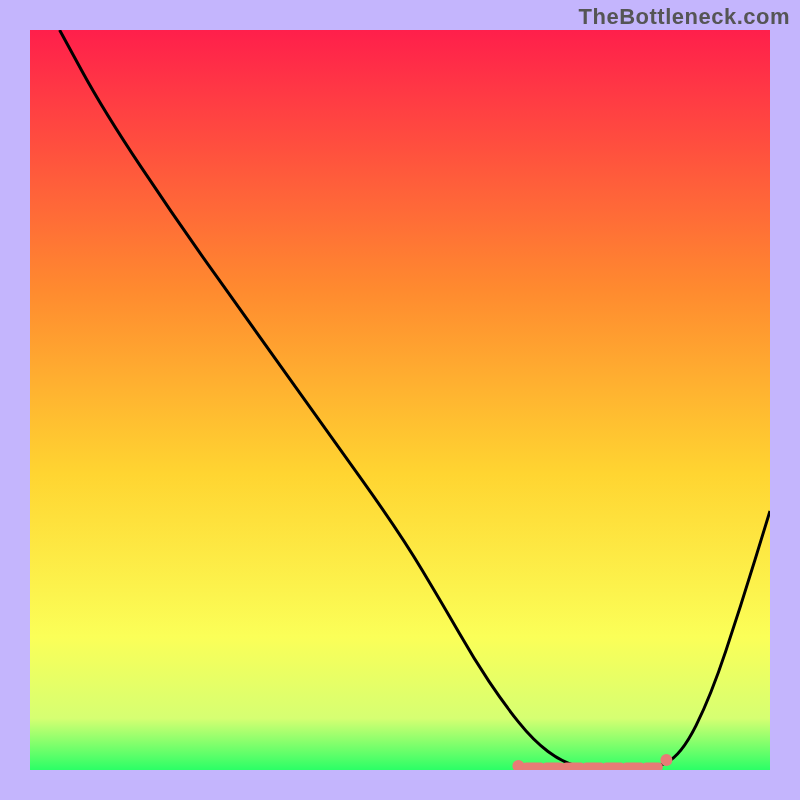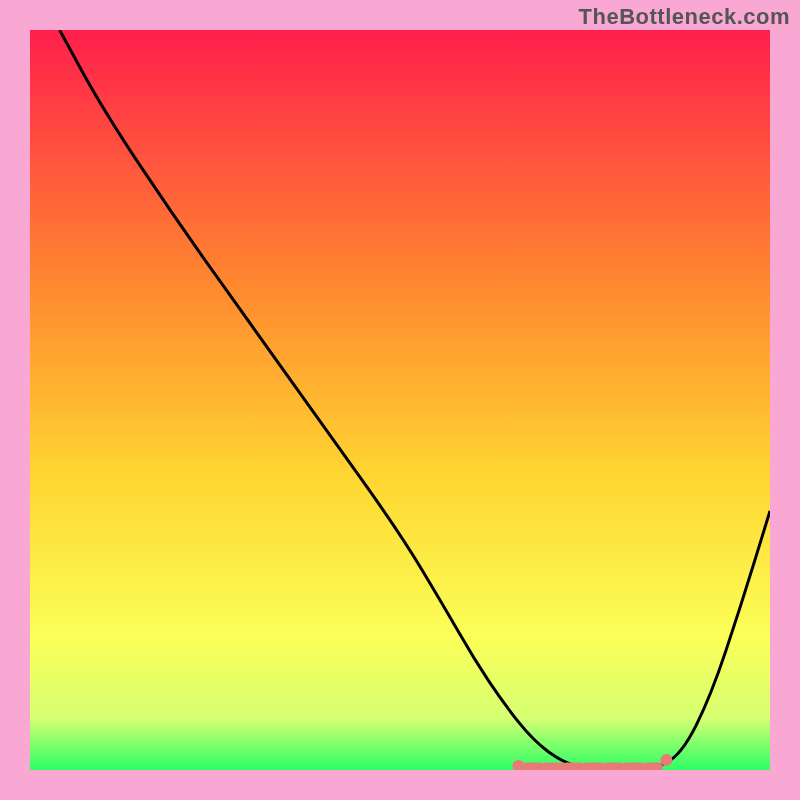--- a/index.html
+++ b/index.html
@@ -8,21 +8,21 @@
     background: #000;
     width: 800px;
     height: 800px;
     overflow: hidden;
     font-family: Arial, sans-serif;
   }
   .frame {
     position: relative;
     width: 800px;
     height: 800px;
-    background: #f9a8d4;
+    background: #c4b5fd;
   }
   .watermark {
     position: absolute;
     top: 4px;
     right: 10px;
     color: #555;
     font-size: 22px;
     font-weight: bold;
     letter-spacing: 0.5px;
     z-index: 10;

